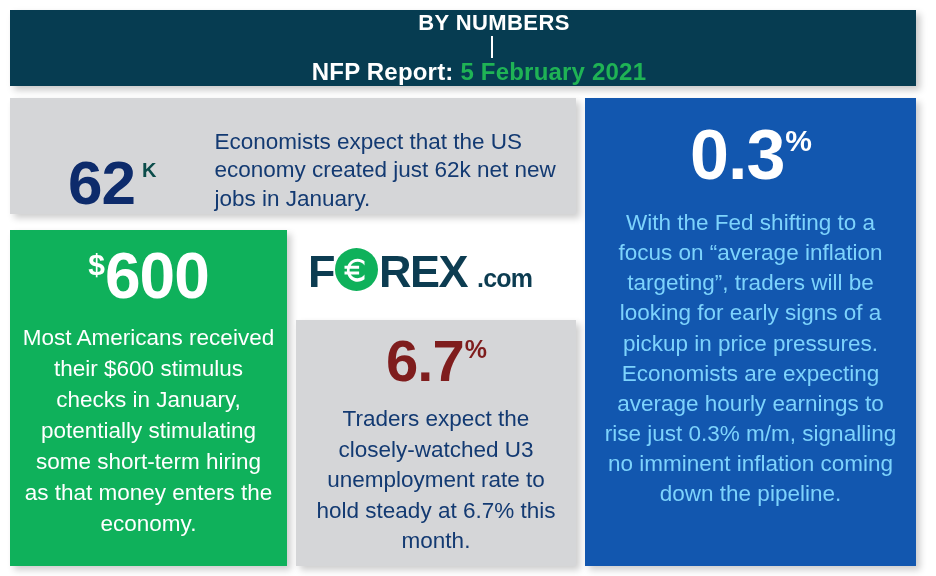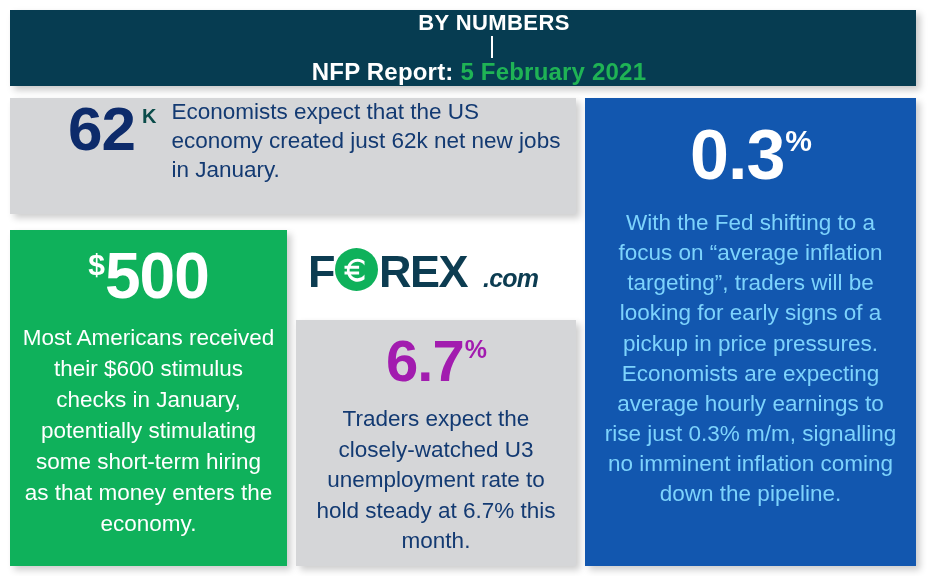--- a/index.html
+++ b/index.html
@@ -73,22 +73,23 @@
   .green { background: #0FB15B; }
   .blue  { background: #1257AF; }
 
   
   #card-62k {
     left: 10px;
     top: 98px;
     width: 566px;
     height: 116px;
     display: flex;
-    align-items: flex-start;
+    align-items: flex-end;
     padding: 0 14px 0 18px;
+    gap: 43px;
   }
   .stat-62 {
     color: #0D2B6B;
     font-size: 62px;
     font-weight: 800;
     line-height: 1;
     letter-spacing: -1px;
     display: flex;
     align-items: flex-start;
     flex: 0 0 auto;
@@ -161,43 +162,42 @@
     color: #0C3C51;
     font-size: 45px;
     letter-spacing: -1.5px;
     line-height: 1;
   }
   .logo-dotcom {
     font-size: 25px;
     font-weight: 800;
     color: #0C3C51;
     letter-spacing: -0.8px;
-    margin-left: 16px;
-    font-style: italic;
+    margin-left: 10px;
   }
   .euro-o {
     display: inline-block;
     width: 43px;
     height: 43px;
     position: relative;
     top: 4px;
     margin: 0 1px;
   }
 
   
   #card-67 {
     left: 296px;
     top: 320px;
     width: 280px;
     height: 246px;
     padding: 12px 12px 8px 12px;
     text-align: center;
   }
   .stat-67 {
-    color: #a21caf;
+    color: #7f1d1d;
     font-weight: 800;
     line-height: 1;
     display: inline-flex;
     align-items: flex-start;
     justify-content: flex-end;
     letter-spacing: -1px;
   }
   .stat-67 .amount { font-size: 58px; line-height: 1; }
   .stat-67 .sup-pct {
     font-size: 25px;
@@ -265,21 +265,21 @@
     <div class="stat-62">
       <span>62</span>
       <span class="sup-k">K</span>
     </div>
     <div class="text-62">Economists expect that the US economy created just 62k net new jobs in January.</div>
   </div>
 
   <div class="card green" id="card-600">
     <div class="stat-600">
       <span class="sup-dollar">$</span>
-      <span class="amount">500</span>
+      <span class="amount">600</span>
     </div>
     <div class="text-600">Most Americans received their $600 stimulus checks in January, potentially stimulating some short-term hiring as that money enters the economy.</div>
   </div>
 
   <div id="forex-logo">
     <div class="logo-wordmark">
       <span>F</span>
       <span class="euro-o">
         <svg width="43" height="43" viewBox="0 0 43 43" aria-hidden="true">
           <circle cx="21.5" cy="21.5" r="21.5" fill="#0FB15B"></circle>

